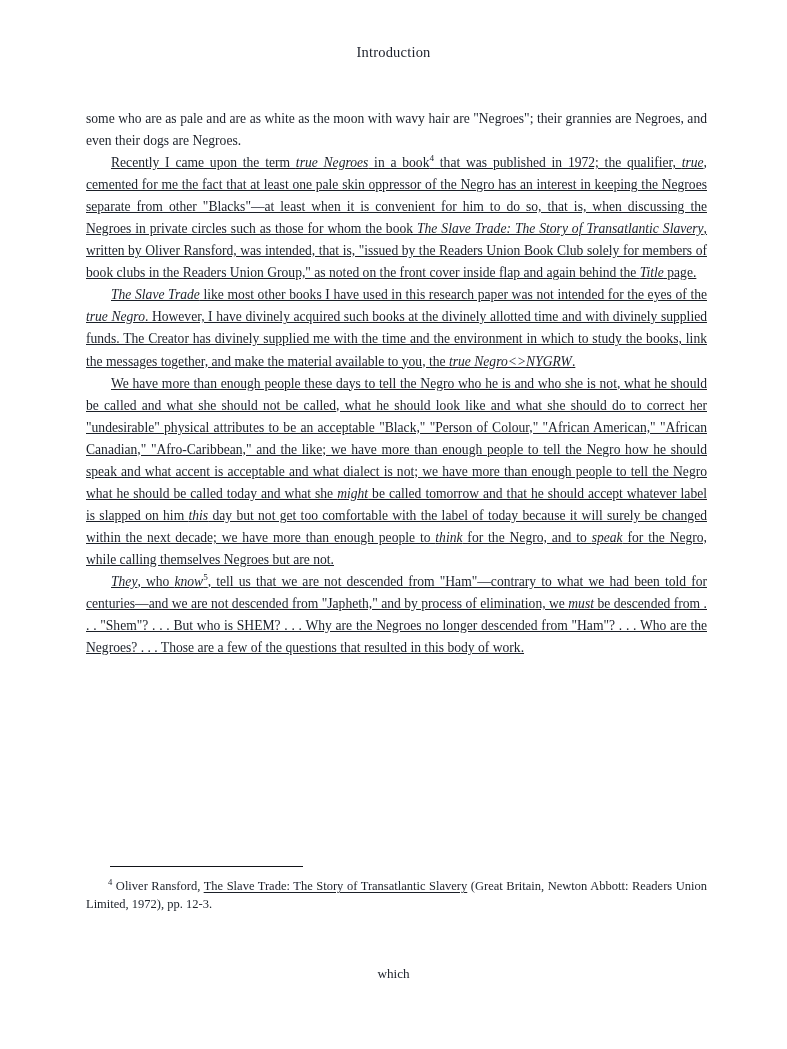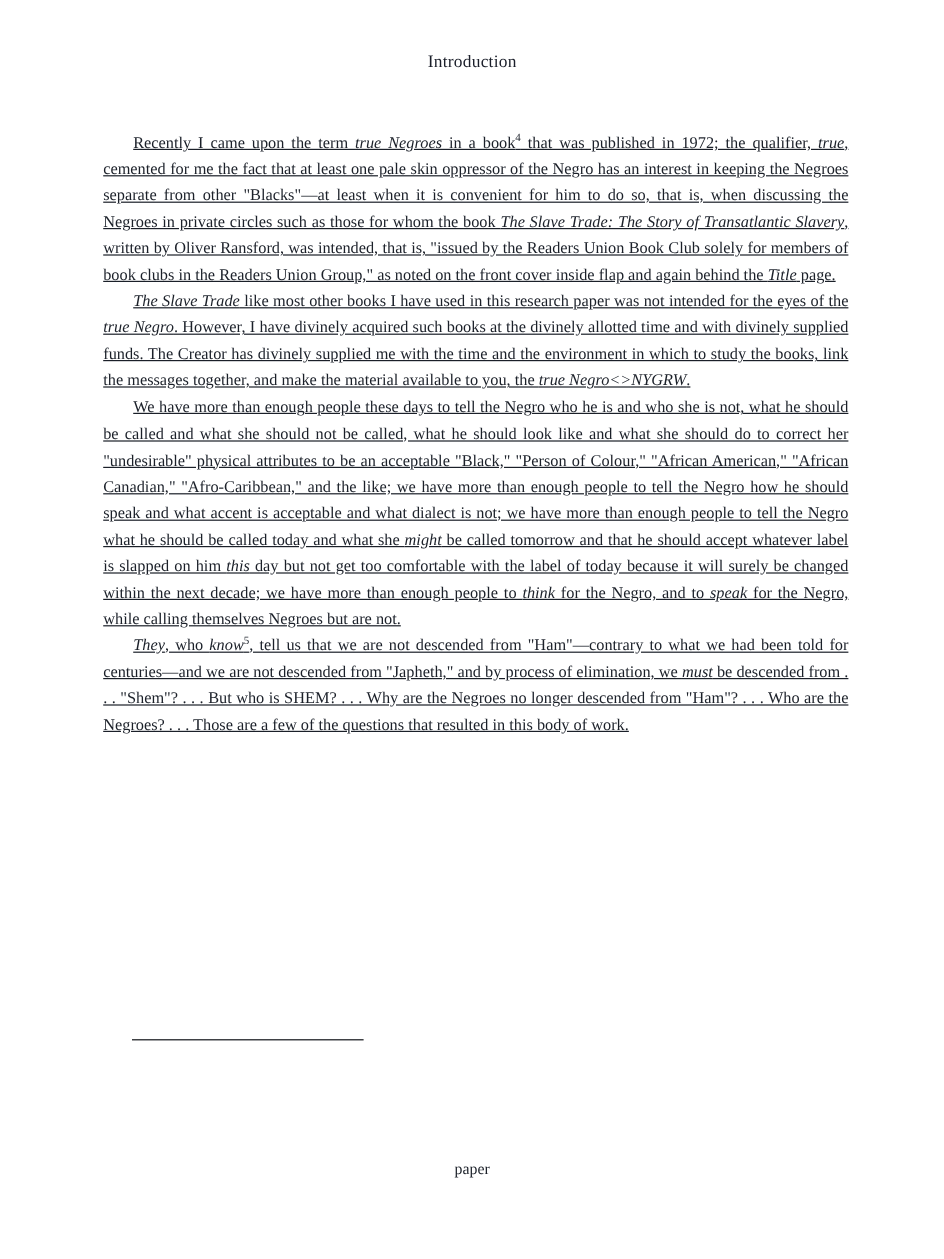--- a/index.html
+++ b/index.html
@@ -100,28 +100,30 @@
 </style>
 </head>
 <body>
 
 <div class="page">
 
   <div class="running-head">Introduction</div>
 
   <div class="body-block">
     <div id="paragraph-host">
+        <p class="para">some who are as pale and are as white as the moon with wavy hair are "Negroes"; their grannies are Negroes, and even their dogs are Negroes.</p>
         <p class="para indent"><span>Recently I came upon the term </span><i>true Negroes</i><span> in a book</span><sup class="fnref">4</sup><span> that was published in 1972; the qualifier, </span><i>true</i><span>, cemented for me the fact that at least one pale skin oppressor of the Negro has an interest in keeping the Negroes separate from other "Blacks"—at least when it is convenient for him to do so, that is, when discussing the Negroes in private circles such as those for whom the book </span><i>The Slave Trade:  The Story of Transatlantic Slavery</i><span>, written by Oliver Ransford, was intended, that is, "issued by the Readers Union Book Club solely for members of book clubs in the Readers Union Group," as noted on the front cover inside flap and again behind the </span><i>Title</i><span> page.</span></p>
         <p class="para indent"><i>The Slave Trade</i><span> like most other books I have used in this research paper was not intended for the eyes of the </span><i>true Negro</i><span>.  However, I have divinely acquired such books at the divinely allotted time and with divinely supplied funds.  The Creator has divinely supplied me with the time and the environment in which to study the books, link the messages together, and make the material available to you, the </span><i>true Negro&lt;&gt;NYGRW</i><span>.</span></p>
         <p class="para indent"><span>We have more than enough people these days to tell the Negro who he is and who she is not, what he should be called and what she should not be called, what he should look like and what she should do to correct her "undesirable" physical attributes to be an acceptable "Black," "Person of Colour," "African American," "African Canadian," "Afro-Caribbean," and the like; we have more than enough people to tell the Negro how he should speak and what accent is acceptable and what dialect is not; we have more than enough people to tell the Negro what he should be called today and what she </span><i>might</i><span> be called tomorrow and that he should accept whatever label is slapped on him </span><i>this</i><span> day but not get too comfortable with the label of today because it will surely be changed within the next decade; we have more than enough people to </span><i>think</i><span> for the Negro, and to </span><i>speak</i><span> for the Negro, while calling themselves Negroes but are not.</span></p>
         <p class="para indent"><i>They</i><span>, who </span><i>know</i><sup class="fnref">5</sup><span>, tell us that we are not descended from "Ham"—contrary to what we had been told for centuries—and we are not descended from "Japheth," and by process of elimination, we </span><i>must</i><span> be descended from . . .  "Shem"? . . .  But who is SHEM? . . .  Why are the Negroes no longer descended from "Ham"? . . .  Who are the Negroes? . . .  Those are a few of the questions that resulted in this body of work.</span></p>
       </div>
   </div>
 
   <div class="footnotes">
     <div class="fn-rule"></div>
     <div id="footnote-host">
+        <p class="fn first"><sup>4</sup><span> Oliver Ransford, </span><span class="uline">The Slave Trade:  The Story of Transatlantic Slavery</span><span> (Great Britain, Newton Abbott:  Readers Union Limited, 1972), pp. 12-3.</span></p>
       </div>
   </div>
 
-  <div class="folio">paper</div>
+  <div class="folio">which</div>
 
 </div>
 
 </body></html>

